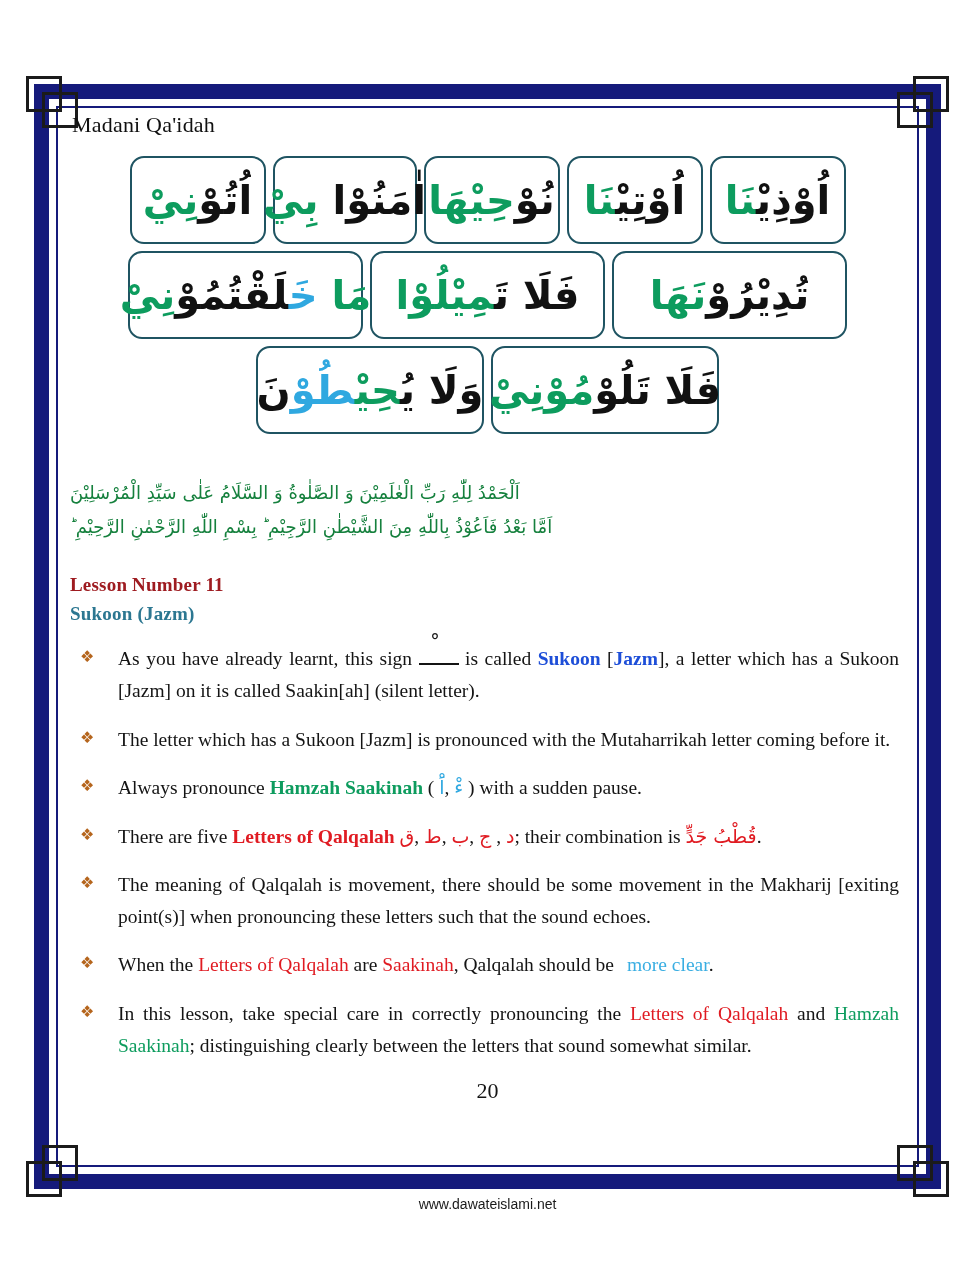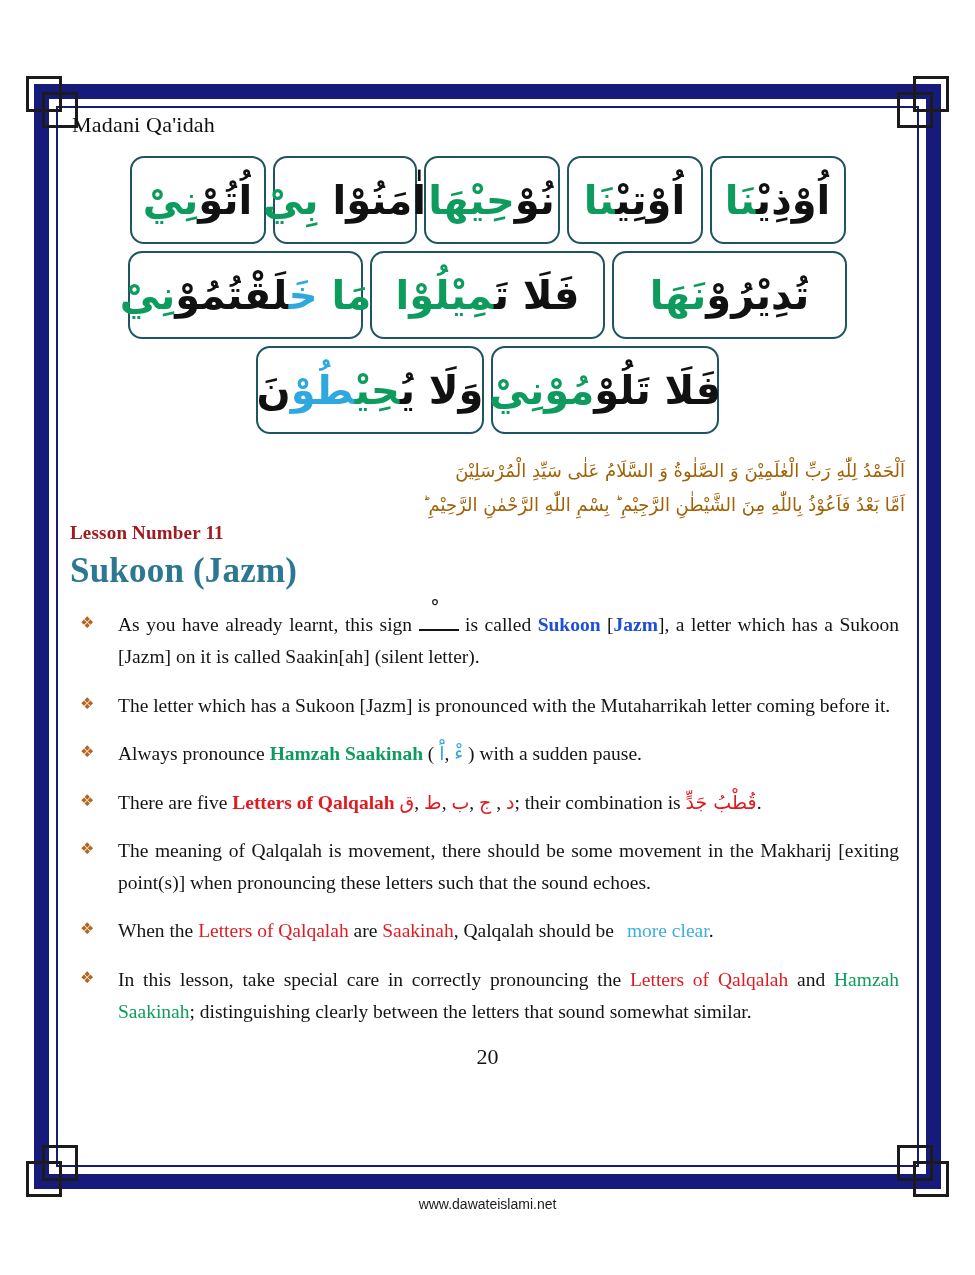--- a/index.html
+++ b/index.html
@@ -107,42 +107,43 @@
   .row1 .abox.wide { width: 144px; }
   .row2 .abox { width: 235px; }
   .row3 .abox { width: 228px; }
   .g { color: #0d9c5e; }
   .k { color: #111111; }
   .r { color: #e01b22; }
   .b { color: #2fa8e0; }
 
   
   .invocation {
-    text-align: right;
-    color: #a16207;
+    text-align: left;
+    color: #15803d;
     font-family: "DejaVu Sans", sans-serif;
     direction: rtl;
-    margin-top: 20px;
+    margin-top: 42px;
   }
   .invocation .line1 { font-size: 18px; line-height: 1.9; white-space: nowrap; }
   .invocation .line2 { font-size: 18px; line-height: 1.9; white-space: nowrap; }
 
   
   .lesson-number {
+    margin-top: 30px;
     font-family: "Liberation Serif", serif;
     font-weight: bold;
     font-size: 19px;
     color: #9e1b20;
     letter-spacing: .2px;
   }
   .lesson-title {
     margin-top: 7px;
     font-family: "Liberation Serif", serif;
     font-weight: bold;
-    font-size: 35px;
+    font-size: 19px;
     color: #2c7791;
     letter-spacing: .2px;
   }
 
   
   ul.bullets {
     list-style: none;
     margin: 18px 0 0 0;
     padding: 0;
   }

